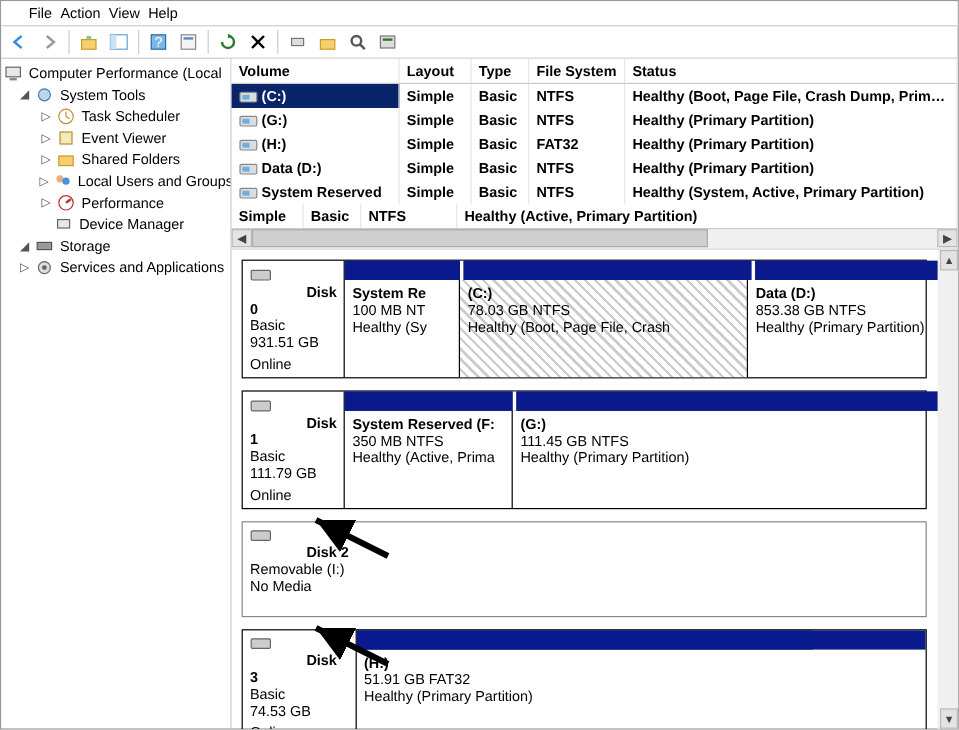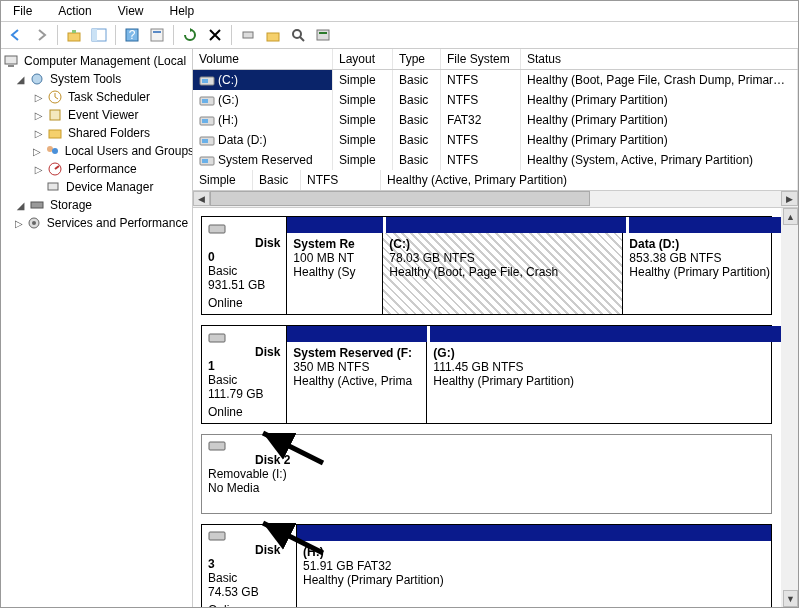--- a/index.html
+++ b/index.html
@@ -1,34 +1,34 @@
 <!DOCTYPE html>
 <html><head>
 <meta charset="utf-8">
 <style>
 * { box-sizing: border-box; margin: 0; padding: 0; font-family: "Segoe UI", Tahoma, sans-serif; font-size: 12px; }
 body { width: 799px; height: 608px; background: #fff; overflow: hidden; display: flex; flex-direction: column; border: 1px solid #999; }
 
-.menubar { display:flex; gap:26px; padding:3px 12px; background:#fff; border-bottom:1px solid #ccc;}
+.menubar { display:flex; gap:7px; padding:3px 23px; background:#fff; border-bottom:1px solid #ccc;}
 .menubar span { cursor:default; }
 
 .toolbar { display:flex; gap:3px; padding:2px 4px; border-bottom:1px solid #ccc; align-items:center;}
 .tbtn { width:22px; height:22px; display:flex; align-items:center; justify-content:center; border:1px solid transparent;}
 .divider{width:1px;height:20px;background:#ccc;margin:0 2px;}
 
 .content { display:flex; flex:1; min-height:0;}
 .tree { width:192px; border-right:1px solid #ccc; padding:3px 0; overflow:hidden; white-space:nowrap;}
 .tree .node{display:flex;align-items:center;gap:3px;padding:1px 2px;}
 .tree .label{padding:1px 2px;}
 .tree .sel{background:#cde8ff;border:1px dotted #000;padding:0 1px;}
 .tree .exp{width:11px;text-align:center;color:#555;font-size:10px;}
 .tree .ic{width:16px;height:16px;display:inline-flex;align-items:center;justify-content:center;}
 
 .right{flex:1;display:flex;flex-direction:column;min-width:0;}
-.volumes{border-bottom:1px solid #ccc;}
+.volumes{border-bottom:1px solid #ccc;font-weight:bold;}
 .vol-head{display:flex;background:#fff;border-bottom:1px solid #ccc;}
 .vol-head .col,.vol-row .col{padding:3px 6px;border-right:1px solid #e6e6e6;overflow:hidden;white-space:nowrap;text-overflow:ellipsis;}
 .col.volume{width:140px;} .col.layout{width:60px;} .col.type{width:48px;} .col.fs{width:80px;} .col.status{flex:1;}
 .vol-row{display:flex;align-items:center;}
 .vol-row.sel .col.volume{background:#0a246a;color:#fff;}
 .vol-ic{width:16px;height:12px;margin-right:3px;vertical-align:middle;display:inline-block;}
 
 .hscroll{height:17px;background:#f0f0f0;border-top:1px solid #ccc;position:relative;}
 .hscroll .arrow{position:absolute;width:17px;height:15px;top:0;background:#e3e3e3;border:1px solid #bbb;display:flex;align-items:center;justify-content:center;font-size:9px;color:#444;}
 .hscroll .arrow.l{left:0;} .hscroll .arrow.r{right:0;}
@@ -141,21 +141,21 @@
 
 <div class="content">
   <div class="tree">
     <div class="node" style="padding-left:2px">
       <span class="ic">
           <svg width="16" height="16">
             <rect x="2" y="3" width="12" height="8" fill="#e8e8e8" stroke="#666"></rect>
             <rect x="5" y="12" width="6" height="2" fill="#888"></rect>
           </svg>
         </span>
-      <span class="label">Computer Management (Local</span>
+      <span class="label">Computer Performance (Local</span>
     </div>
     <div class="node" style="padding-left:14px">
       <span class="exp">◢</span>
       <span class="ic">
           <svg width="16" height="16">
             <circle cx="8" cy="8" r="5" fill="#b9d6ec" stroke="#4a7aa5"></circle>
           </svg>
         </span>
       <span class="label">System Tools</span>
     </div>
@@ -225,21 +225,21 @@
       <span class="label">Storage</span>
     </div>
     <div class="node" style="padding-left:14px">
       <span class="exp">▷</span>
       <span class="ic">
           <svg width="16" height="16">
             <circle cx="8" cy="8" r="5" fill="#ddd" stroke="#666"></circle>
             <circle cx="8" cy="8" r="2" fill="#666"></circle>
           </svg>
         </span>
-      <span class="label">Services and Performance</span>
+      <span class="label">Services and Applications</span>
     </div>
   </div>
 
   <div class="right">
     <div class="volumes">
       <div class="vol-head">
         <div class="col volume">Volume</div>
         <div class="col layout">Layout</div>
         <div class="col type">Type</div>
         <div class="col fs">File System</div>

